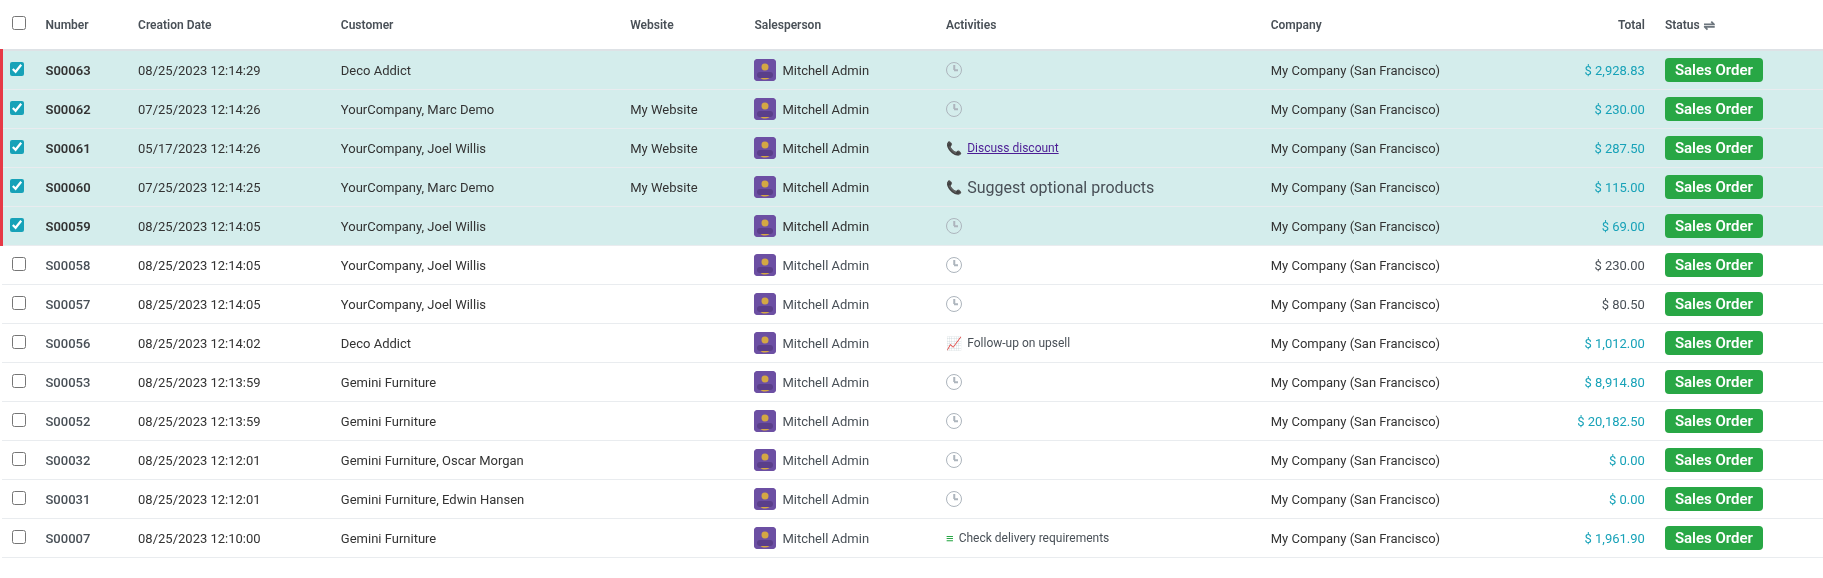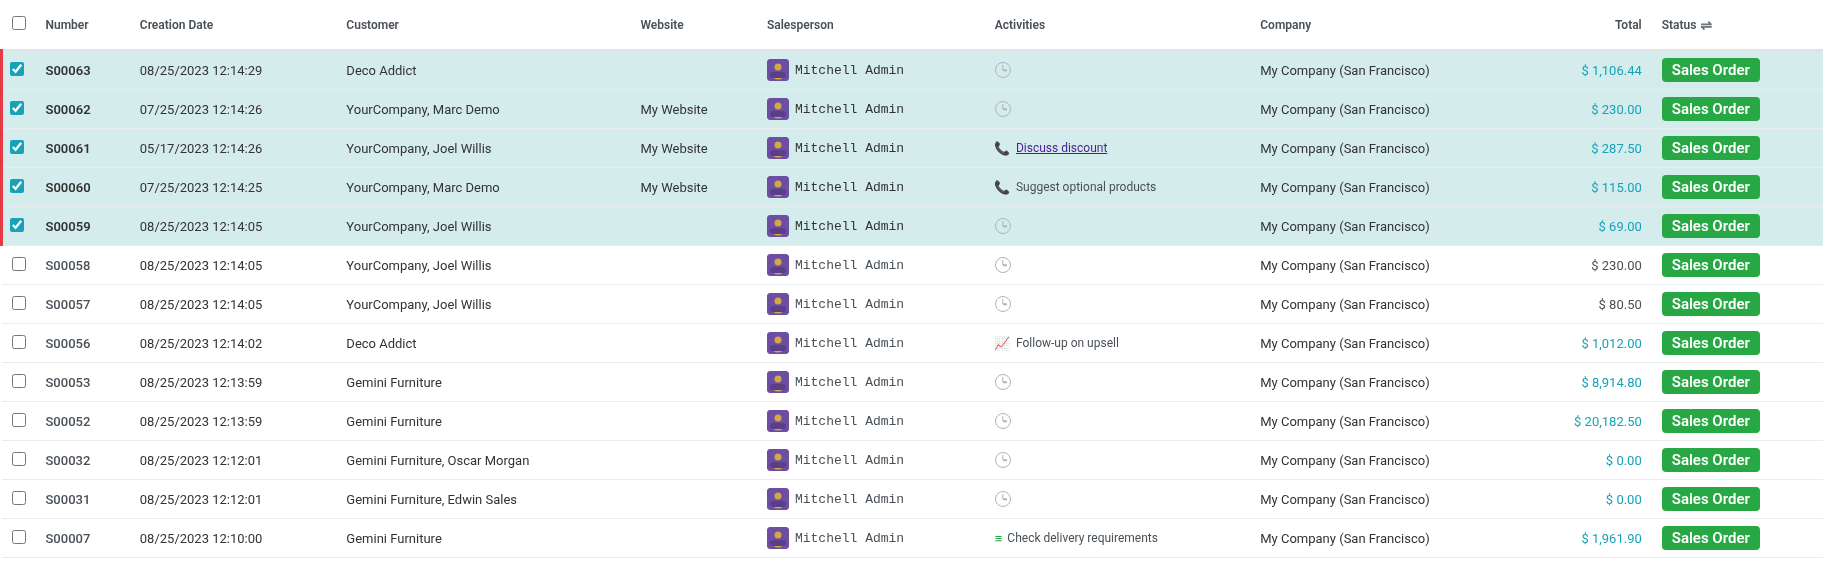--- a/index.html
+++ b/index.html
@@ -44,21 +44,20 @@
       accent-color: #17a2b8;
     }
 
     .order-number { color: #495057; font-weight: 500; margin-top: 20px; }
     .order-number.selected { color: #333; font-weight: 600; }
 
     .salesperson-cell {
       display: flex;
       align-items: center;
       gap: 6px;
-      font-family: Liberation Mono, monospace;
     }
 
     .avatar {
       width: 22px;
       height: 22px;
       border-radius: 4px;
       background: #7b5ea7;
       display: inline-flex;
       align-items: center;
       justify-content: center;
@@ -244,21 +243,21 @@
       </td>
       <td>
         <div class="activity-cell">
           <span class="clock-icon"></span>
         </div>
       </td>
       <td>
         <span>My Company (San Francisco)</span>
       </td>
       <td class="right">
-        <span class="total-amount">$ 1,106.44</span>
+        <span class="total-amount">$ 2,928.83</span>
       </td>
       <td>
         <span class="status-badge">Sales Order</span>
       </td>
     </tr>
         <tr class="selected">
       <td class="checkbox-cell">
         <input type="checkbox" checked="" style="">
       </td>
       <td>
@@ -371,21 +370,21 @@
               <ellipse cx="11" cy="17" rx="5.5" ry="3.5" fill="#d4a843"></ellipse>
               <rect x="3" y="13" width="16" height="6" rx="3" fill="#5a3e8a"></rect>
             </svg>
           </span>
           <span class="salesperson-name selected">Mitchell Admin</span>
         </div>
       </td>
       <td>
         <div class="activity-cell">
           <span class="activity-icon act-phone">📞</span>
-              <span style="color:#495057; font-size:12px;">Suggest optional products</span>
+              <span style="color:#495057; font-size:16px;">Suggest optional products</span>
         </div>
       </td>
       <td>
         <span>My Company (San Francisco)</span>
       </td>
       <td class="right">
         <span class="total-amount">$ 115.00</span>
       </td>
       <td>
         <span class="status-badge">Sales Order</span>
@@ -704,21 +703,21 @@
       <td class="checkbox-cell">
         <input type="checkbox" style="">
       </td>
       <td>
         <span class="order-number">S00031</span>
       </td>
       <td>
         <span>08/25/2023 12:12:01</span>
       </td>
       <td>
-        <span>Gemini Furniture, Edwin Sales</span>
+        <span>Gemini Furniture, Edwin Hansen</span>
       </td>
       <td>
         <span></span>
       </td>
       <td>
         <div class="salesperson-cell">
           <span class="avatar">
             <svg width="22" height="22" viewBox="0 0 22 22" xmlns="http://www.w3.org/2000/svg">
               <rect width="22" height="22" rx="4" fill="#6c4fa3"></rect>
               <circle cx="11" cy="8" r="3.5" fill="#d4a843"></circle>

